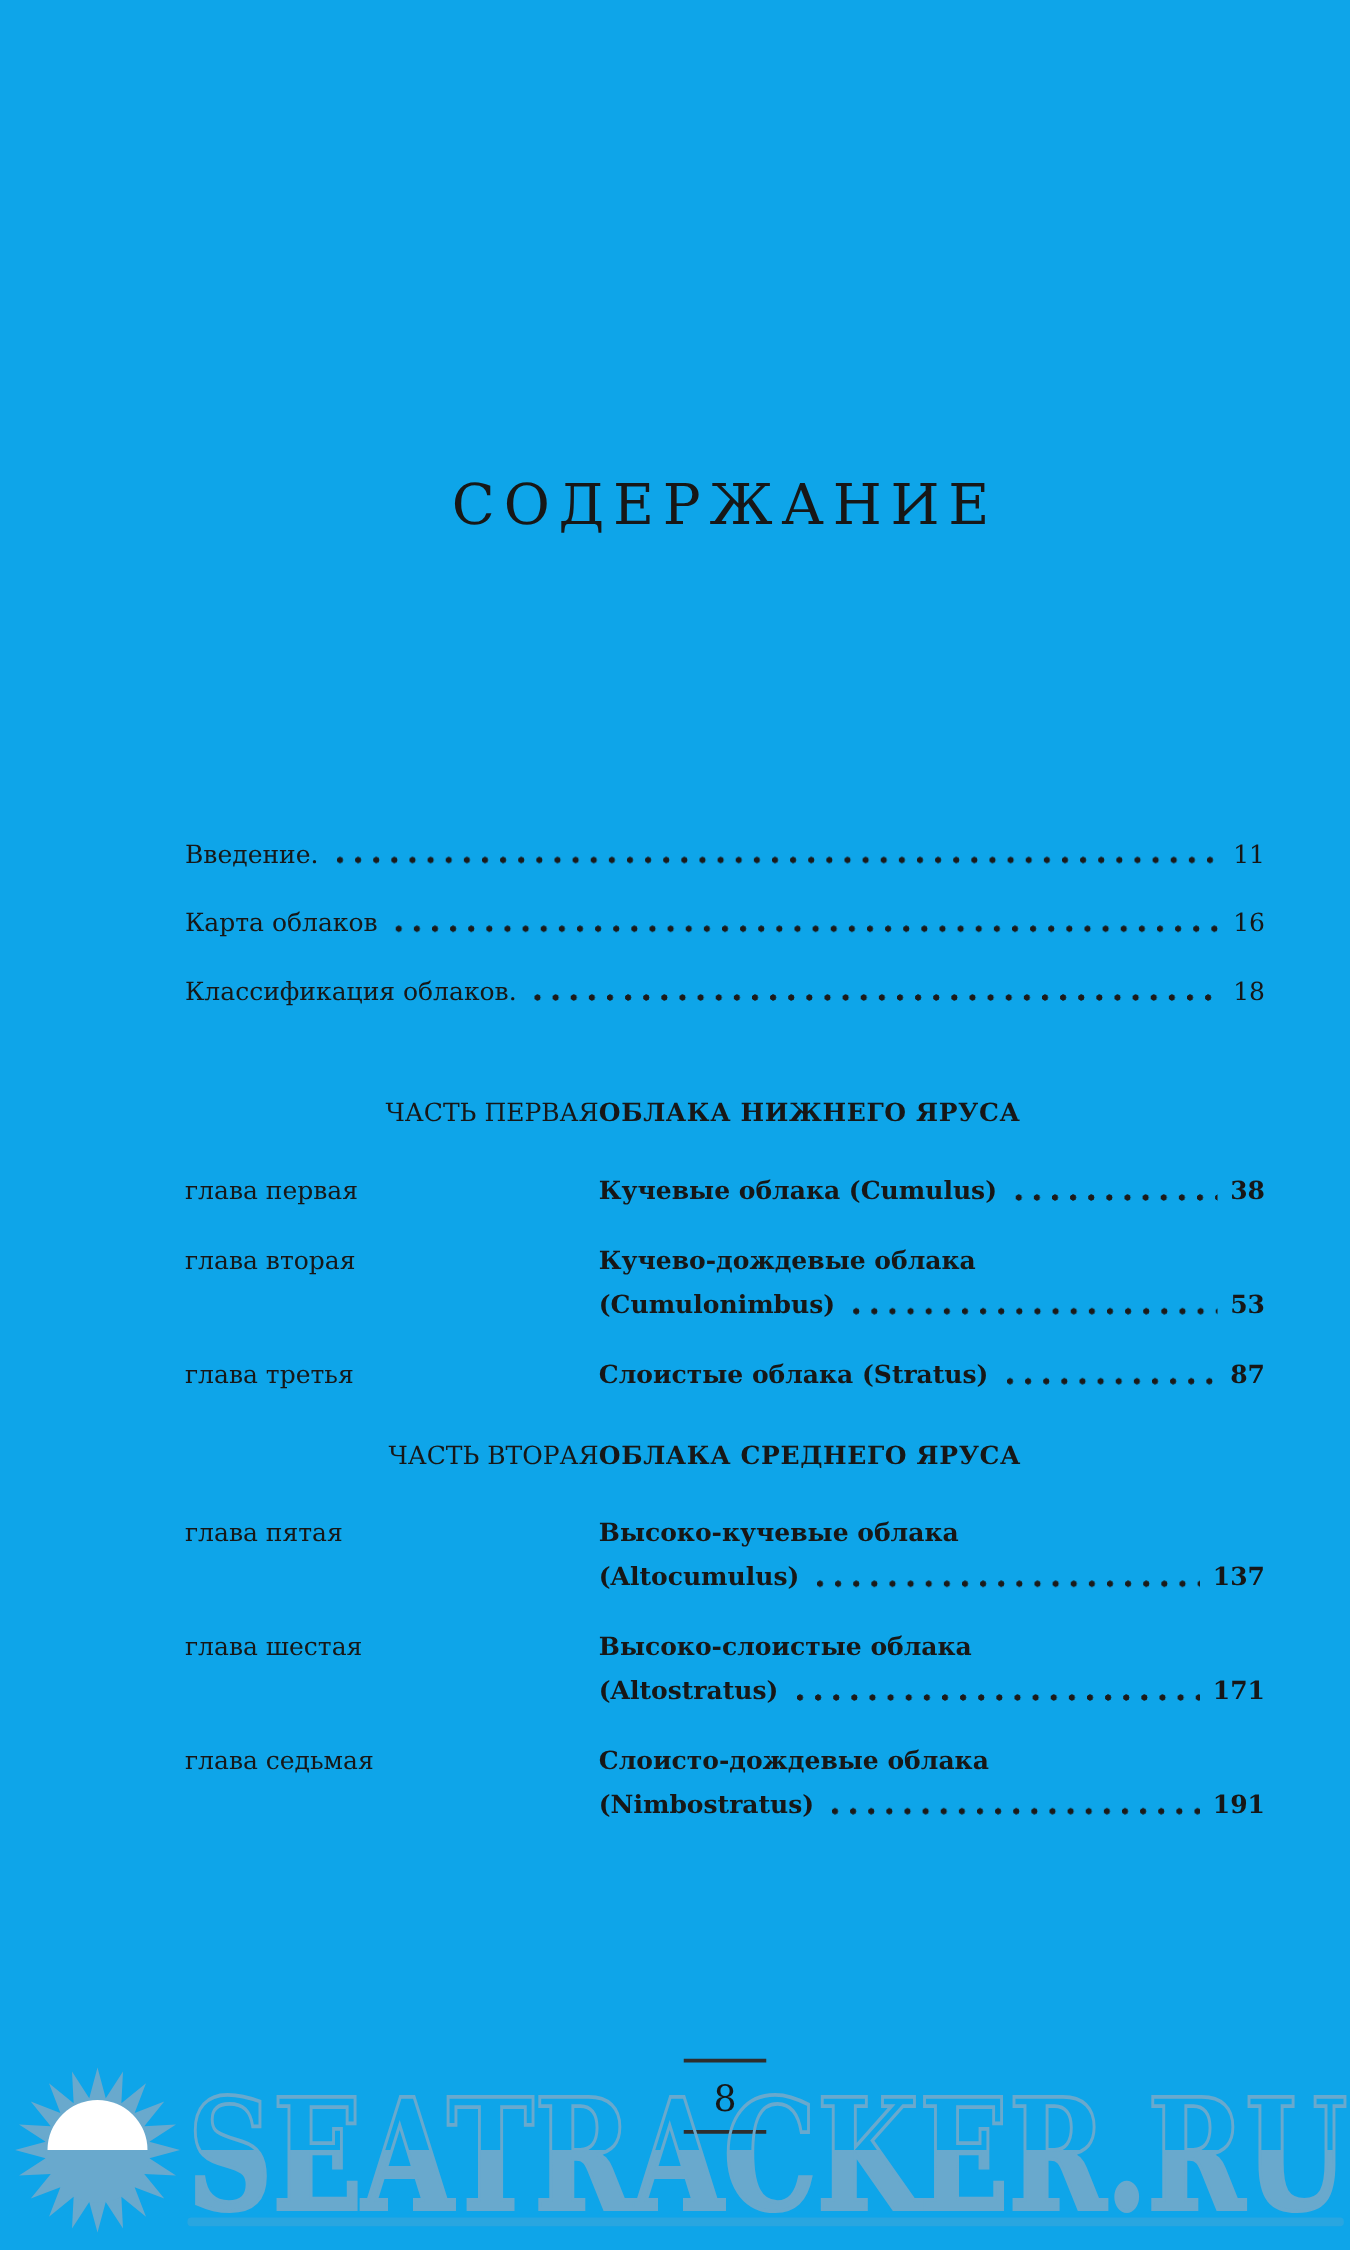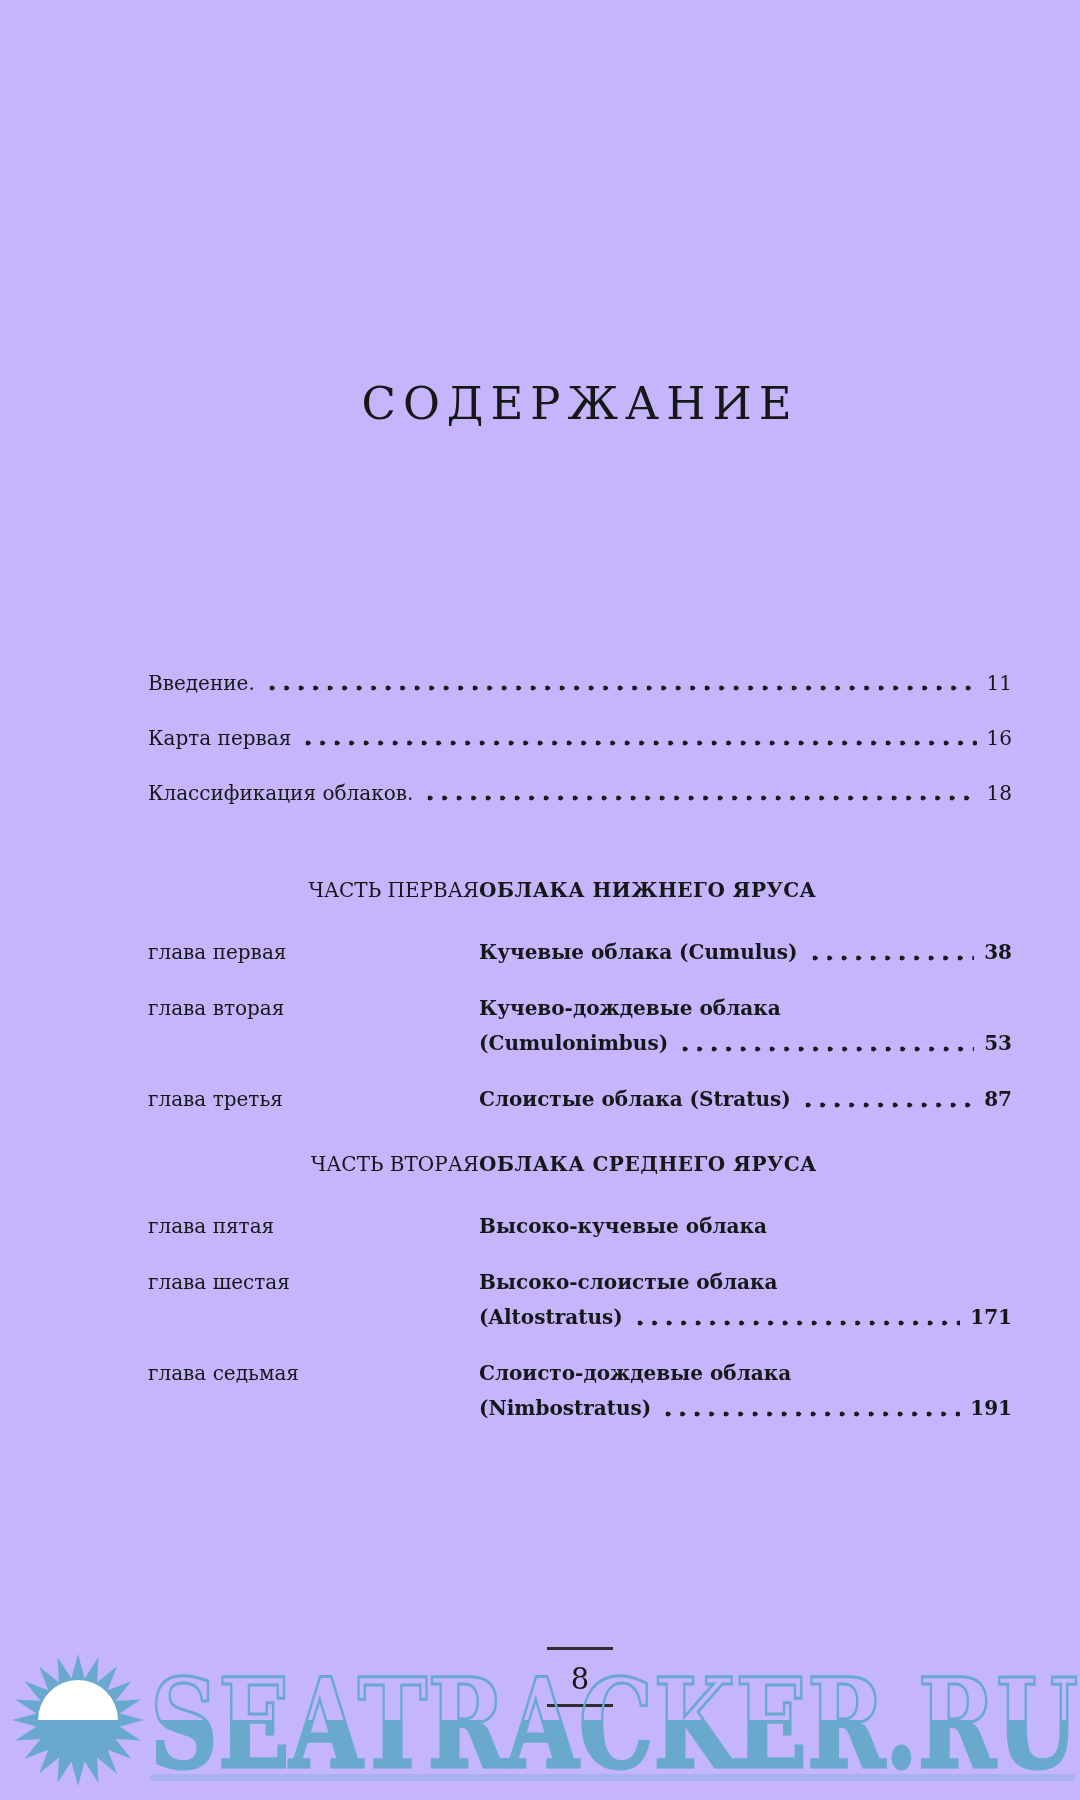--- a/index.html
+++ b/index.html
@@ -4,21 +4,21 @@
 <style>
   html, body { margin:0; padding:0; }
   body {
     width:1080px; height:1800px;
     background:#ffffff;
     font-family:"DejaVu Serif", serif;
     color:#171717;
   }
   .page {
     position:relative; width:1080px; height:1800px;
-    background:#c4b5fd; overflow:hidden;
+    background:#0ea5e9; overflow:hidden;
   }
   .page-title {
     margin:0 0 0 148px; width:864px;
     padding-top:381px;
     text-align:center;
     font-size:45px; line-height:46px;
     font-weight:normal;
     letter-spacing:7px;
   }
   .toc { margin:241px 68px 0 148px; font-size:20px; }
@@ -70,21 +70,21 @@
   <h1 class="page-title">СОДЕРЖАНИЕ</h1>
 
   <div class="toc">
     <div>
         <div class="trow intro-row">
     <span class="tlabel">Введение.</span>
     <span class="dots"></span>
     <span class="tnum">11</span>
   </div>
         <div class="trow intro-row">
-    <span class="tlabel">Карта первая</span>
+    <span class="tlabel">Карта облаков</span>
     <span class="dots"></span>
     <span class="tnum">16</span>
   </div>
         <div class="trow intro-row">
     <span class="tlabel">Классификация облаков.</span>
     <span class="dots"></span>
     <span class="tnum">18</span>
   </div>
       </div>
     <div>
@@ -133,20 +133,25 @@
     <div class="part-header">
       <span class="col1 part-label">ЧАСТЬ ВТОРАЯ</span>
       <span class="part-heading">ОБЛАКА СРЕДНЕГО ЯРУСА</span>
     </div>
     <div class="chapters">
             <div class="chapter">
     <span class="col1 chapter-label">глава пятая</span>
     <span class="chapter-entry">
                 <span class="line">
                   <span>Высоко-кучевые облака</span>
+                </span>
+                <span class="line">
+                  <span>(Altocumulus)</span>
+                  <span class="dots"></span>
+                  <span class="tnum">137</span>
                 </span>
               </span>
   </div>
             <div class="chapter">
     <span class="col1 chapter-label">глава шестая</span>
     <span class="chapter-entry">
                 <span class="line">
                   <span>Высоко-слоистые облака</span>
                 </span>
                 <span class="line">

